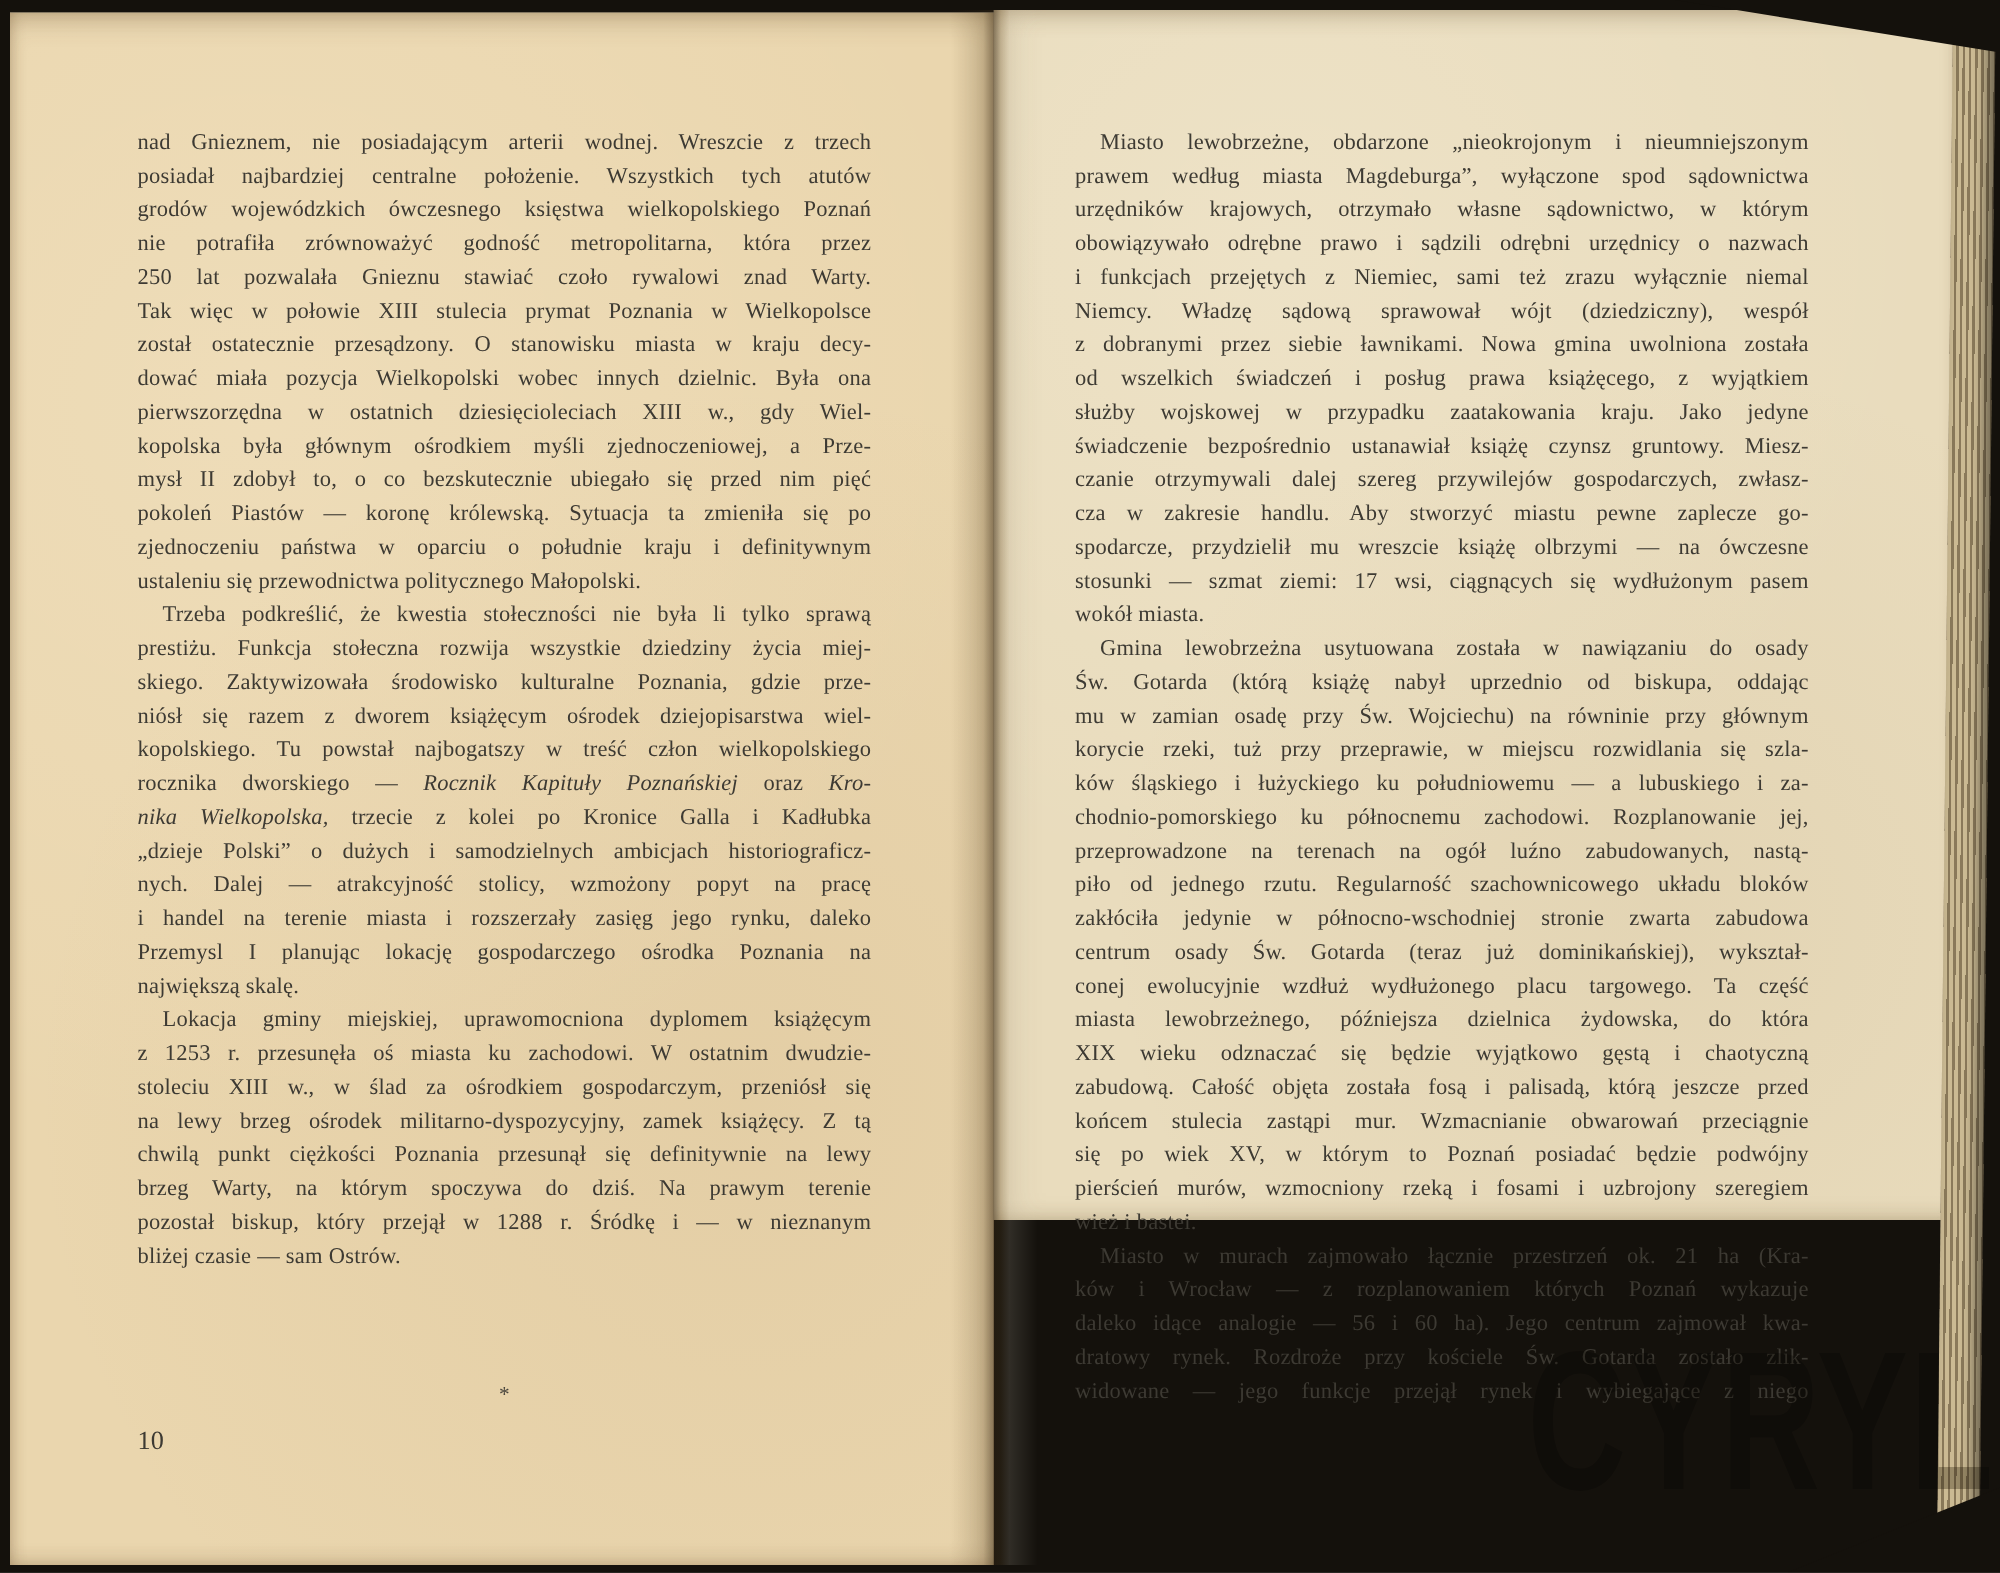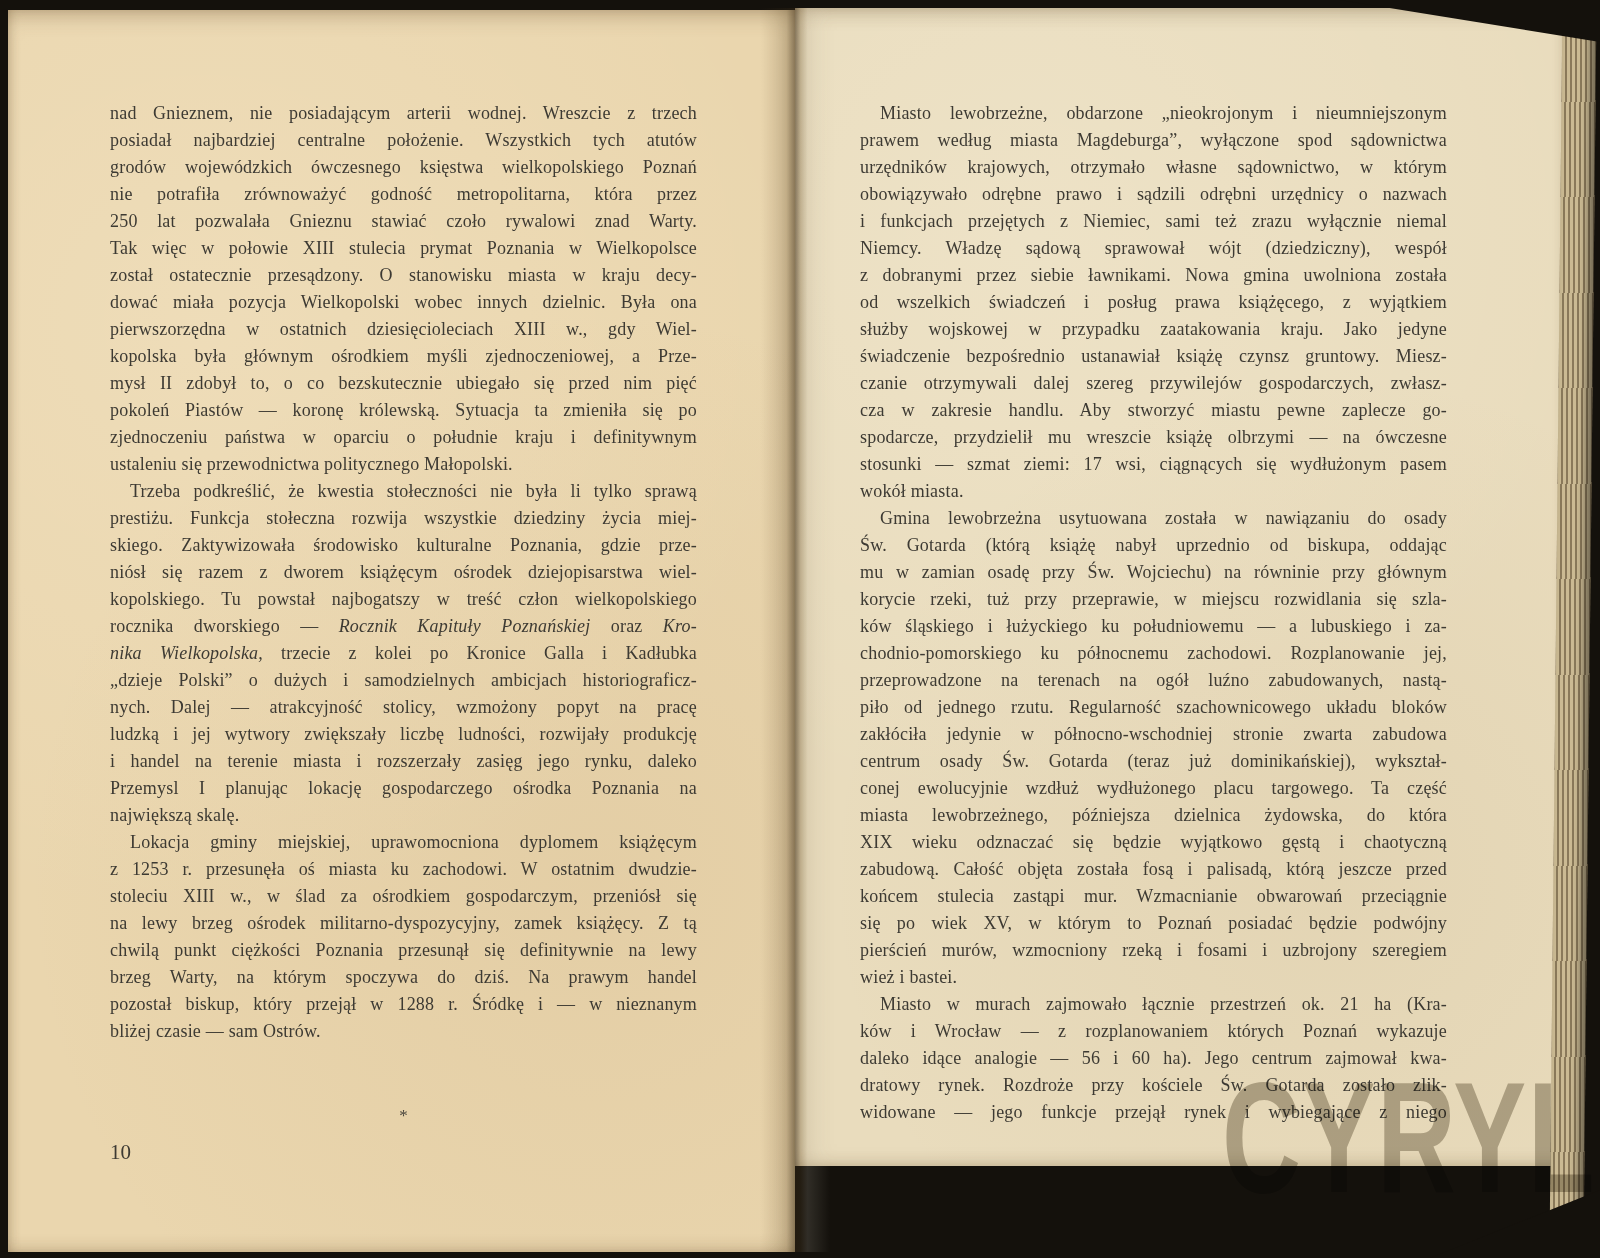--- a/index.html
+++ b/index.html
@@ -15,21 +15,21 @@
       radial-gradient(circle at 25% 25%, rgba(255,246,226,0.20) 0%, rgba(255,246,226,0) 55%),
       radial-gradient(circle at 75% 70%, rgba(150,110,60,0.08) 0%, rgba(150,110,60,0) 55%),
       #ead6ae;
     box-shadow:
       inset 6px 0 12px -6px rgba(95,70,35,0.30),
       inset -16px 0 26px -12px rgba(95,70,35,0.32),
       inset 0 14px 22px -10px rgba(95,70,35,0.30),
       inset 0 -10px 18px -10px rgba(95,70,35,0.22);
   }
   .page-right {
-    left:795px; top:8px; width:771px; height:1158px;
+    left:795px; top:8px; width:771px; height:968px;
     background:
       radial-gradient(circle at 30% 20%, rgba(255,250,235,0.20) 0%, rgba(255,250,235,0) 55%),
       radial-gradient(circle at 70% 75%, rgba(150,115,60,0.07) 0%, rgba(150,115,60,0) 50%),
       #e9dcbd;
     box-shadow:
       inset 20px 0 30px -14px rgba(95,70,35,0.38),
       inset -8px 0 14px -8px rgba(95,70,35,0.28),
       inset 0 12px 20px -10px rgba(95,70,35,0.28),
       inset 0 -10px 16px -10px rgba(95,70,35,0.20);
   }
@@ -110,32 +110,31 @@
         <div class="paragraph">
           <div class="line indent">Trzeba podkreślić, że kwestia stołeczności nie była li tylko sprawą</div>
           <div class="line">prestiżu. Funkcja stołeczna rozwija wszystkie dziedziny życia miej-</div>
           <div class="line">skiego. Zaktywizowała środowisko kulturalne Poznania, gdzie prze-</div>
           <div class="line">niósł się razem z dworem książęcym ośrodek dziejopisarstwa wiel-</div>
           <div class="line">kopolskiego. Tu powstał najbogatszy w treść człon wielkopolskiego</div>
           <div class="line"><span>rocznika dworskiego — </span><span class="it">Rocznik Kapituły Poznańskiej</span><span> oraz </span><span class="it">Kro-</span></div>
           <div class="line"><span class="it">nika Wielkopolska,</span><span> trzecie z kolei po Kronice Galla i Kadłubka</span></div>
           <div class="line">„dzieje Polski” o dużych i samodzielnych ambicjach historiograficz-</div>
           <div class="line">nych. Dalej — atrakcyjność stolicy, wzmożony popyt na pracę</div>
-          <div class="line">ludzką i jej wytwory zwiększały liczbę ludności, rozwijały produkcję</div>
           <div class="line">i handel na terenie miasta i rozszerzały zasięg jego rynku, daleko</div>
           <div class="line">Przemysl I planując lokację gospodarczego ośrodka Poznania na</div>
           <div class="line para-end">największą skalę.</div>
         </div>
         <div class="paragraph">
           <div class="line indent">Lokacja gminy miejskiej, uprawomocniona dyplomem książęcym</div>
           <div class="line">z 1253 r. przesunęła oś miasta ku zachodowi. W ostatnim dwudzie-</div>
           <div class="line">stoleciu XIII w., w ślad za ośrodkiem gospodarczym, przeniósł się</div>
           <div class="line">na lewy brzeg ośrodek militarno-dyspozycyjny, zamek książęcy. Z tą</div>
           <div class="line">chwilą punkt ciężkości Poznania przesunął się definitywnie na lewy</div>
-          <div class="line">brzeg Warty, na którym spoczywa do dziś. Na prawym handel</div>
+          <div class="line">brzeg Warty, na którym spoczywa do dziś. Na prawym terenie</div>
           <div class="line">pozostał biskup, który przejął w 1288 r. Śródkę i — w nieznanym</div>
           <div class="line para-end">bliżej czasie — sam Ostrów.</div>
         </div>
       </div>
     <div class="divider">*</div>
     <div class="page-number pn-left">10</div>
   </div>
 
   <div class="page page-right">
     <div class="text-block" id="right-text">

